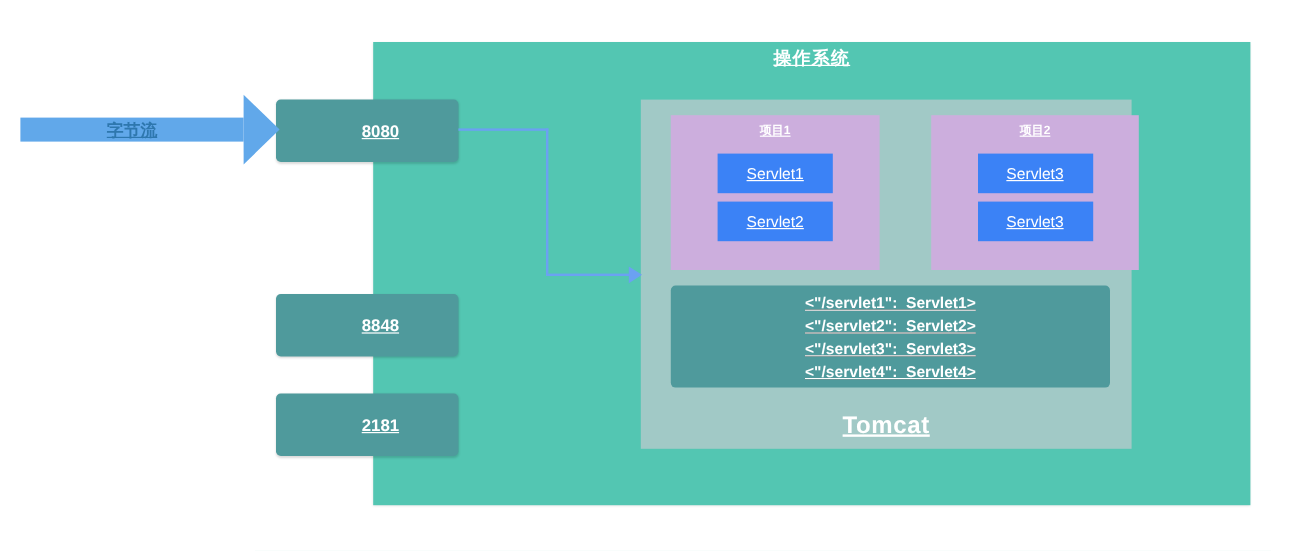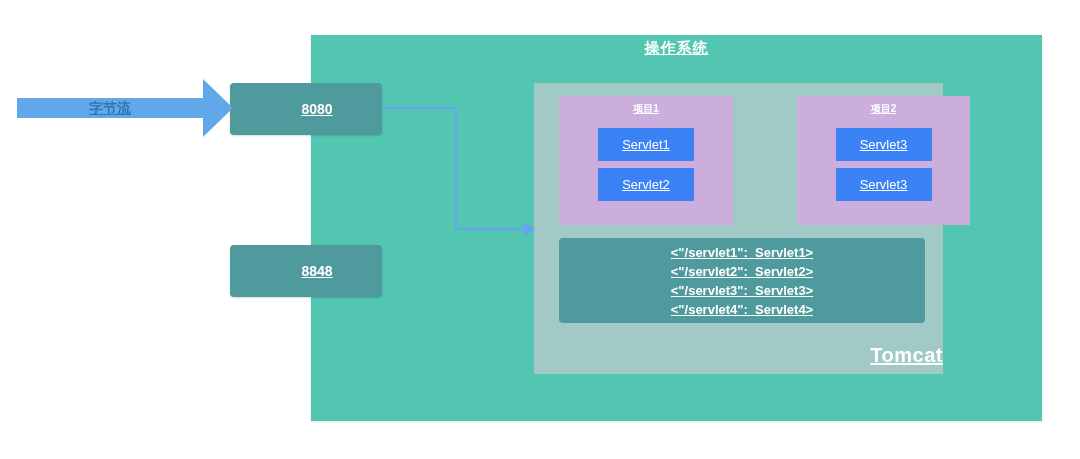--- a/index.html
+++ b/index.html
@@ -36,35 +36,35 @@
   .tomcat-box {
     position: absolute;
     left: 534px; top: 83px;
     width: 409px; height: 291px;
     background: #a1c9c6;
   }
   .tomcat-label {
     position: absolute;
     left: 534px; top: 344px;
     width: 409px;
-    text-align: right;
+    text-align: center;
     color: #ffffff;
     font-size: 20px;
     font-weight: bold;
     letter-spacing: 0.5px;
   }
   
   .project {
     position: absolute;
     top: 96px;
     height: 129px;
     background: #ccaedd;
   }
   .project-1 { left: 559px; width: 174px; }
-  .project-2 { left: 797px; width: 173px; }
+  .project-2 { left: 776px; width: 173px; }
   .project-title {
     position: absolute;
     top: 6px; left: 0;
     width: 100%;
     text-align: center;
     color: #ffffff;
     font-size: 10px;
     font-weight: bold;
   }
   .servlet {
@@ -176,20 +176,21 @@
     <div class="map-line">&lt;"/servlet1":  Servlet1&gt;</div>
     <div class="map-line">&lt;"/servlet2":  Servlet2&gt;</div>
     <div class="map-line">&lt;"/servlet3":  Servlet3&gt;</div>
     <div class="map-line">&lt;"/servlet4":  Servlet4&gt;</div>
   </div>
 
   <div class="tomcat-label">Tomcat</div>
 
   <div class="port-box port-0">8080</div>
   <div class="port-box port-2">8848</div>
+  <div class="port-box port-3">2181</div>
 
   <div class="arrow-shaft">字节流</div>
   <div class="arrow-head"></div>
 
   <div class="conn conn-h1"></div>
   <div class="conn conn-v"></div>
   <div class="conn conn-h2"></div>
   <div class="conn-head"></div>
 
 </div>

